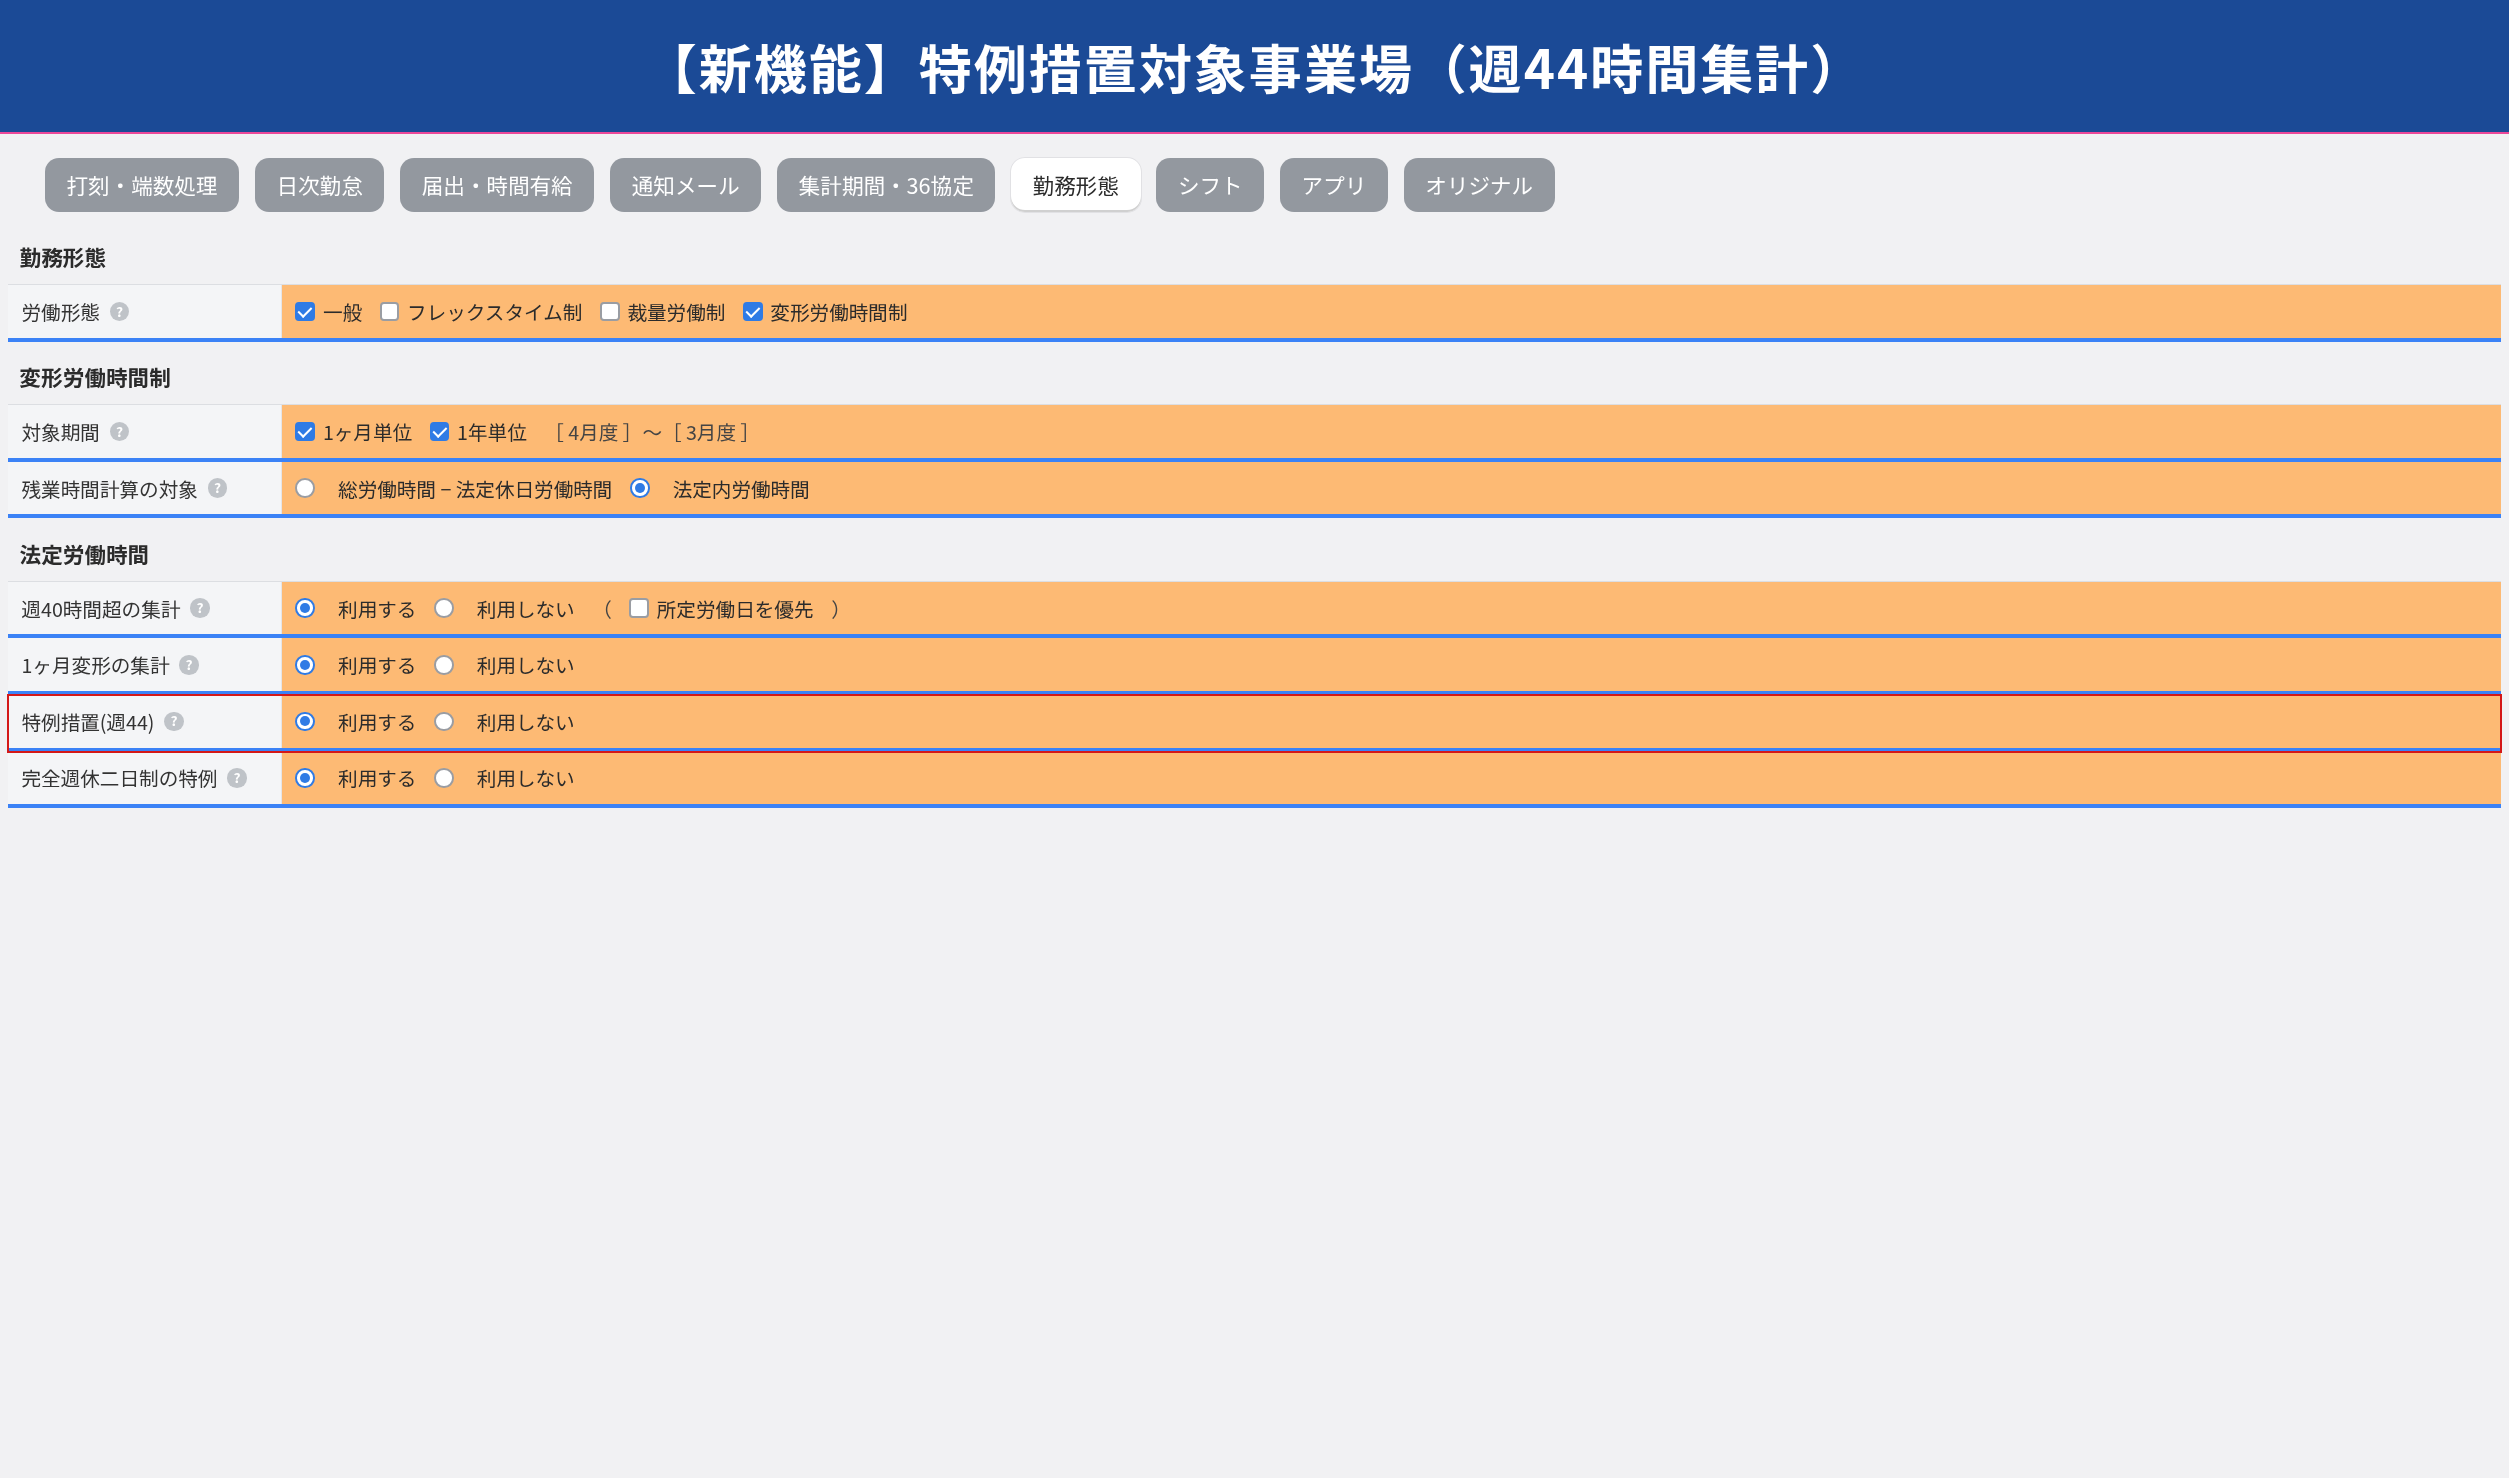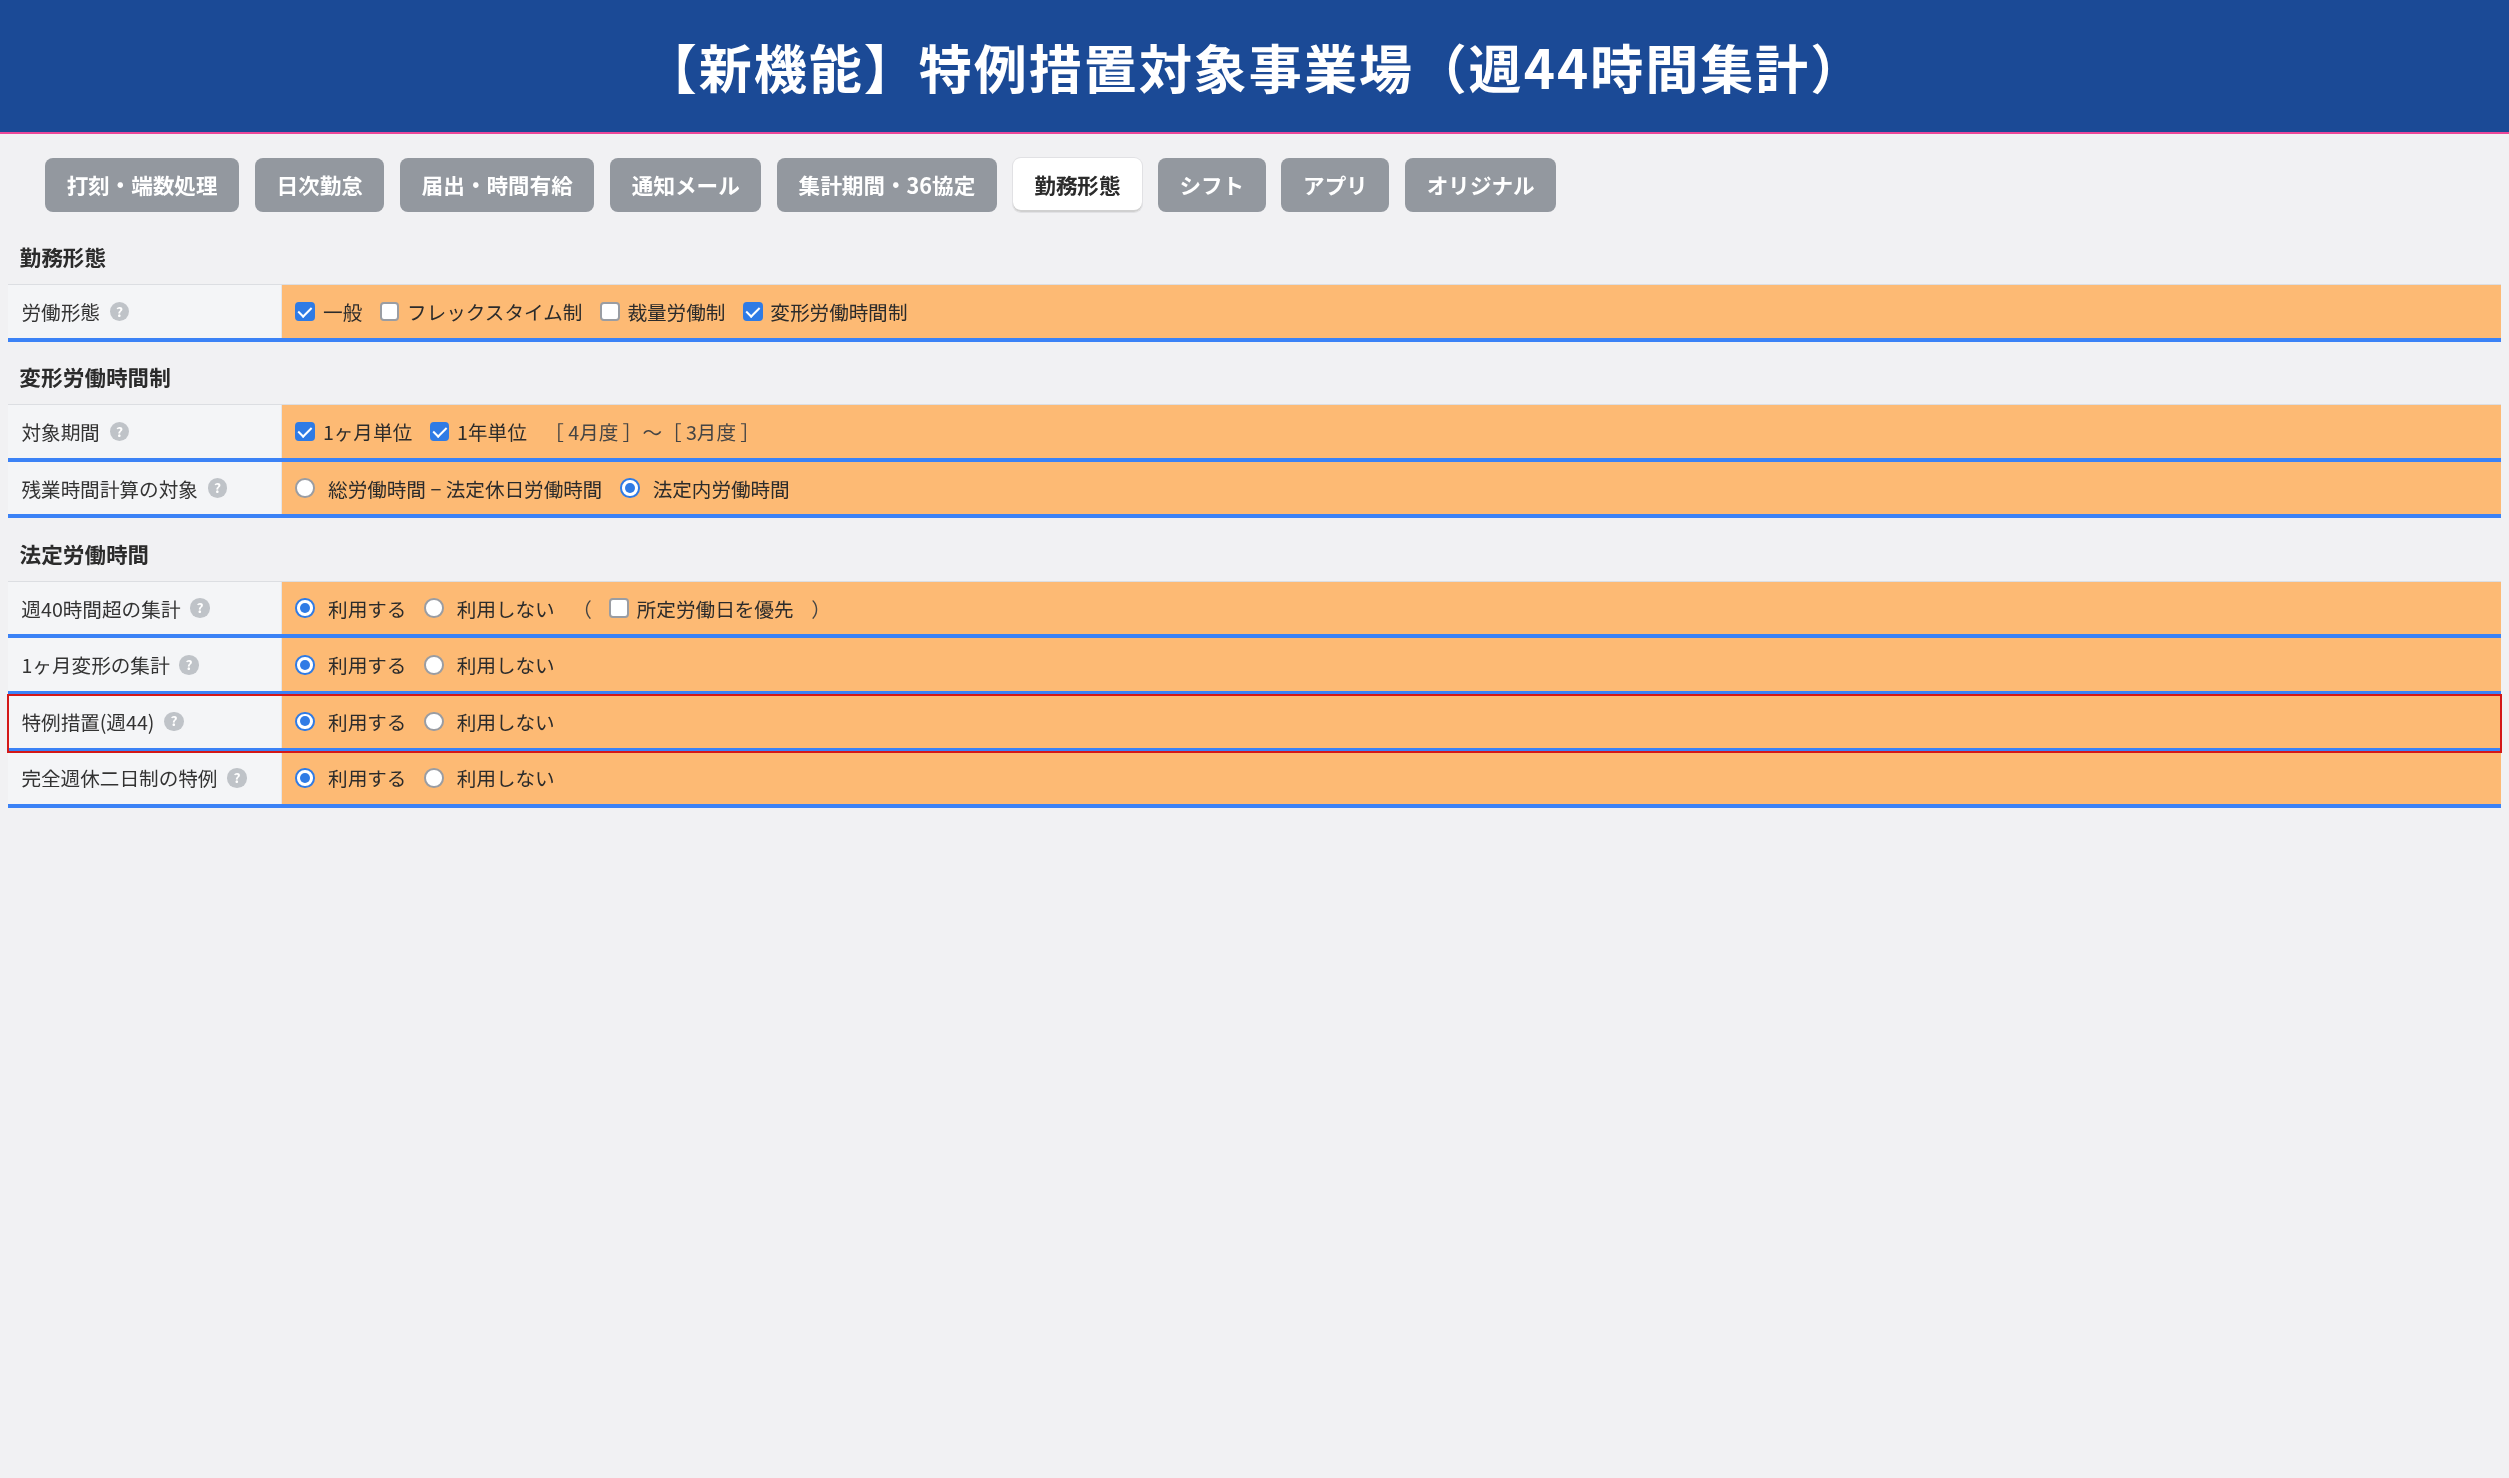--- a/index.html
+++ b/index.html
@@ -32,23 +32,23 @@
   .tabs {
     display: flex;
     gap: 15.7px;
     padding: 23.5px 23.5px 9.8px 37px;
     overflow-x: hidden;
   }
   .tab {
     background: #93989f;
     color: #fff;
     font-size: 21.6px;
-    font-weight: 700;
+    font-weight: 400;
     padding: 11.8px 21.6px;
-    border-radius: 8px;
+    border-radius: 14px;
     white-space: nowrap;
   }
   .tab.active {
     background: #ffffff;
     color: #2b2b2b;
     box-shadow: 0 -2px 0 #d0d0d0 inset, 0 0 0 1px #e1e1e4;
   }
 
   
   .section-title {
@@ -119,21 +119,21 @@
   }
   .cb input[type=checkbox]:checked::after {
     content: '';
     position: absolute;
     left: 3.9px; top: 0px;
     width: 5.9px; height: 10.8px;
     border: solid #fff;
     border-width: 0 2.9px 2.9px 0;
     transform: rotate(45deg);
   }
-  .rb { display: inline-flex; align-items: center; gap: 13px; }
+  .rb { display: inline-flex; align-items: center; gap: 23px; }
   .rb input[type=radio] {
     width: 19.6px; height: 19.6px;
     appearance: none;
     border: 2px solid #9a9da3;
     border-radius: 50%;
     background: #fff;
     position: relative;
   }
   .rb input[type=radio]:checked {
     border-color: #2f7be5;

